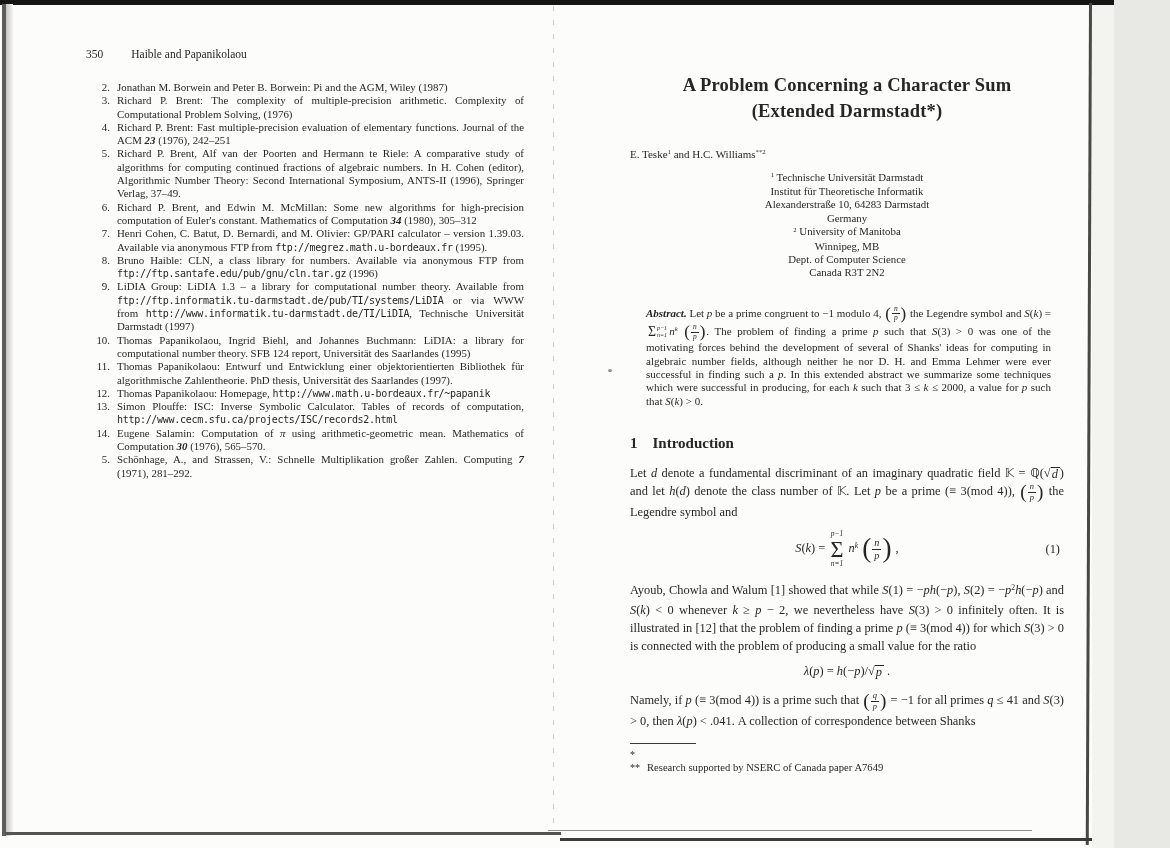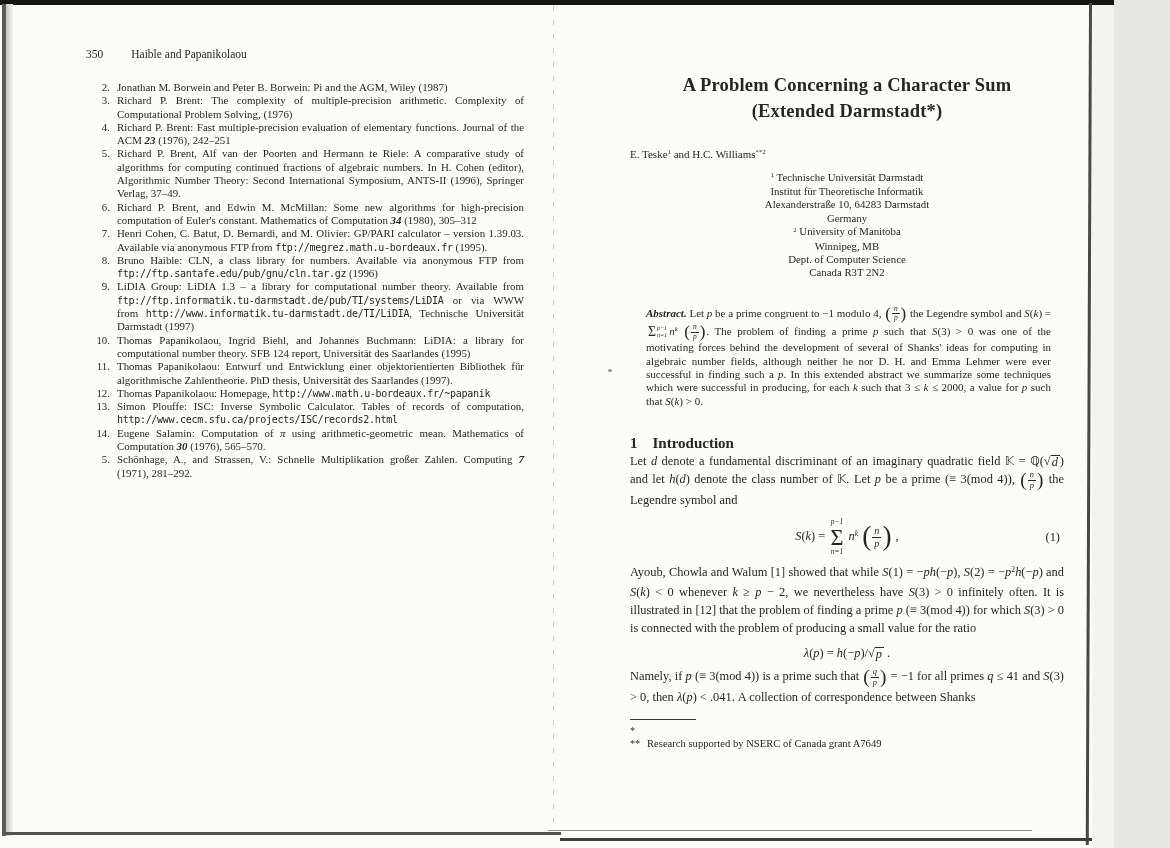--- a/index.html
+++ b/index.html
@@ -65,21 +65,21 @@
   .ref-body{flex:1;text-align:justify;word-break:break-word;}
 
   
   .page-right{position:absolute;left:630px;top:72px;width:434px;}
   .title{font-size:18.5px;font-weight:bold;text-align:center;line-height:1.42;letter-spacing:.2px;}
   .authors{text-align:left;margin-top:23px;font-size:11px;}
   .affil-line{text-align:center;font-size:10.8px;line-height:13.4px;}
   .affils{margin-top:11px;}
   .abstract{margin:25px 13px 0 16px;font-size:11px;line-height:13.4px;text-align:justify;}
   .sec-head{display:flex;gap:15px;font-size:15px;font-weight:bold;margin-top:27px;}
-  .para{font-size:12.4px;line-height:18px;text-align:justify;}
+  .para{font-size:12.4px;line-height:18px;text-align:justify;margin-top:12px;}
   .eq{position:relative;text-align:center;margin:9px 0 6px 0;font-size:12.4px;}
   .eq-num{position:absolute;right:4px;top:50%;transform:translateY(-50%);}
   .fnblock{margin-top:13px;font-size:10.6px;line-height:13.4px;}
   .fnrule{width:66px;border-top:1px solid #3a3a38;margin-bottom:4px;}
   .fn{display:flex;}
   .fn-marker{min-width:17px;font-size:.95em;}
 </style>
 </head>
 <body>
 
@@ -278,19 +278,19 @@
     <div class="fnblock">
       <div class="fnrule"></div>
       <div>
 
           <div class="fn">
             <span class="fn-marker">*</span>
           </div>
 
           <div class="fn">
             <span class="fn-marker">**</span>
-            <span>Research supported by NSERC of Canada grant A7649</span>
+            <span>Research supported by NSERC of Canada paper A7649</span>
           </div>
         </div>
     </div>
   </div>
 
 </div>
 
 </body></html>

